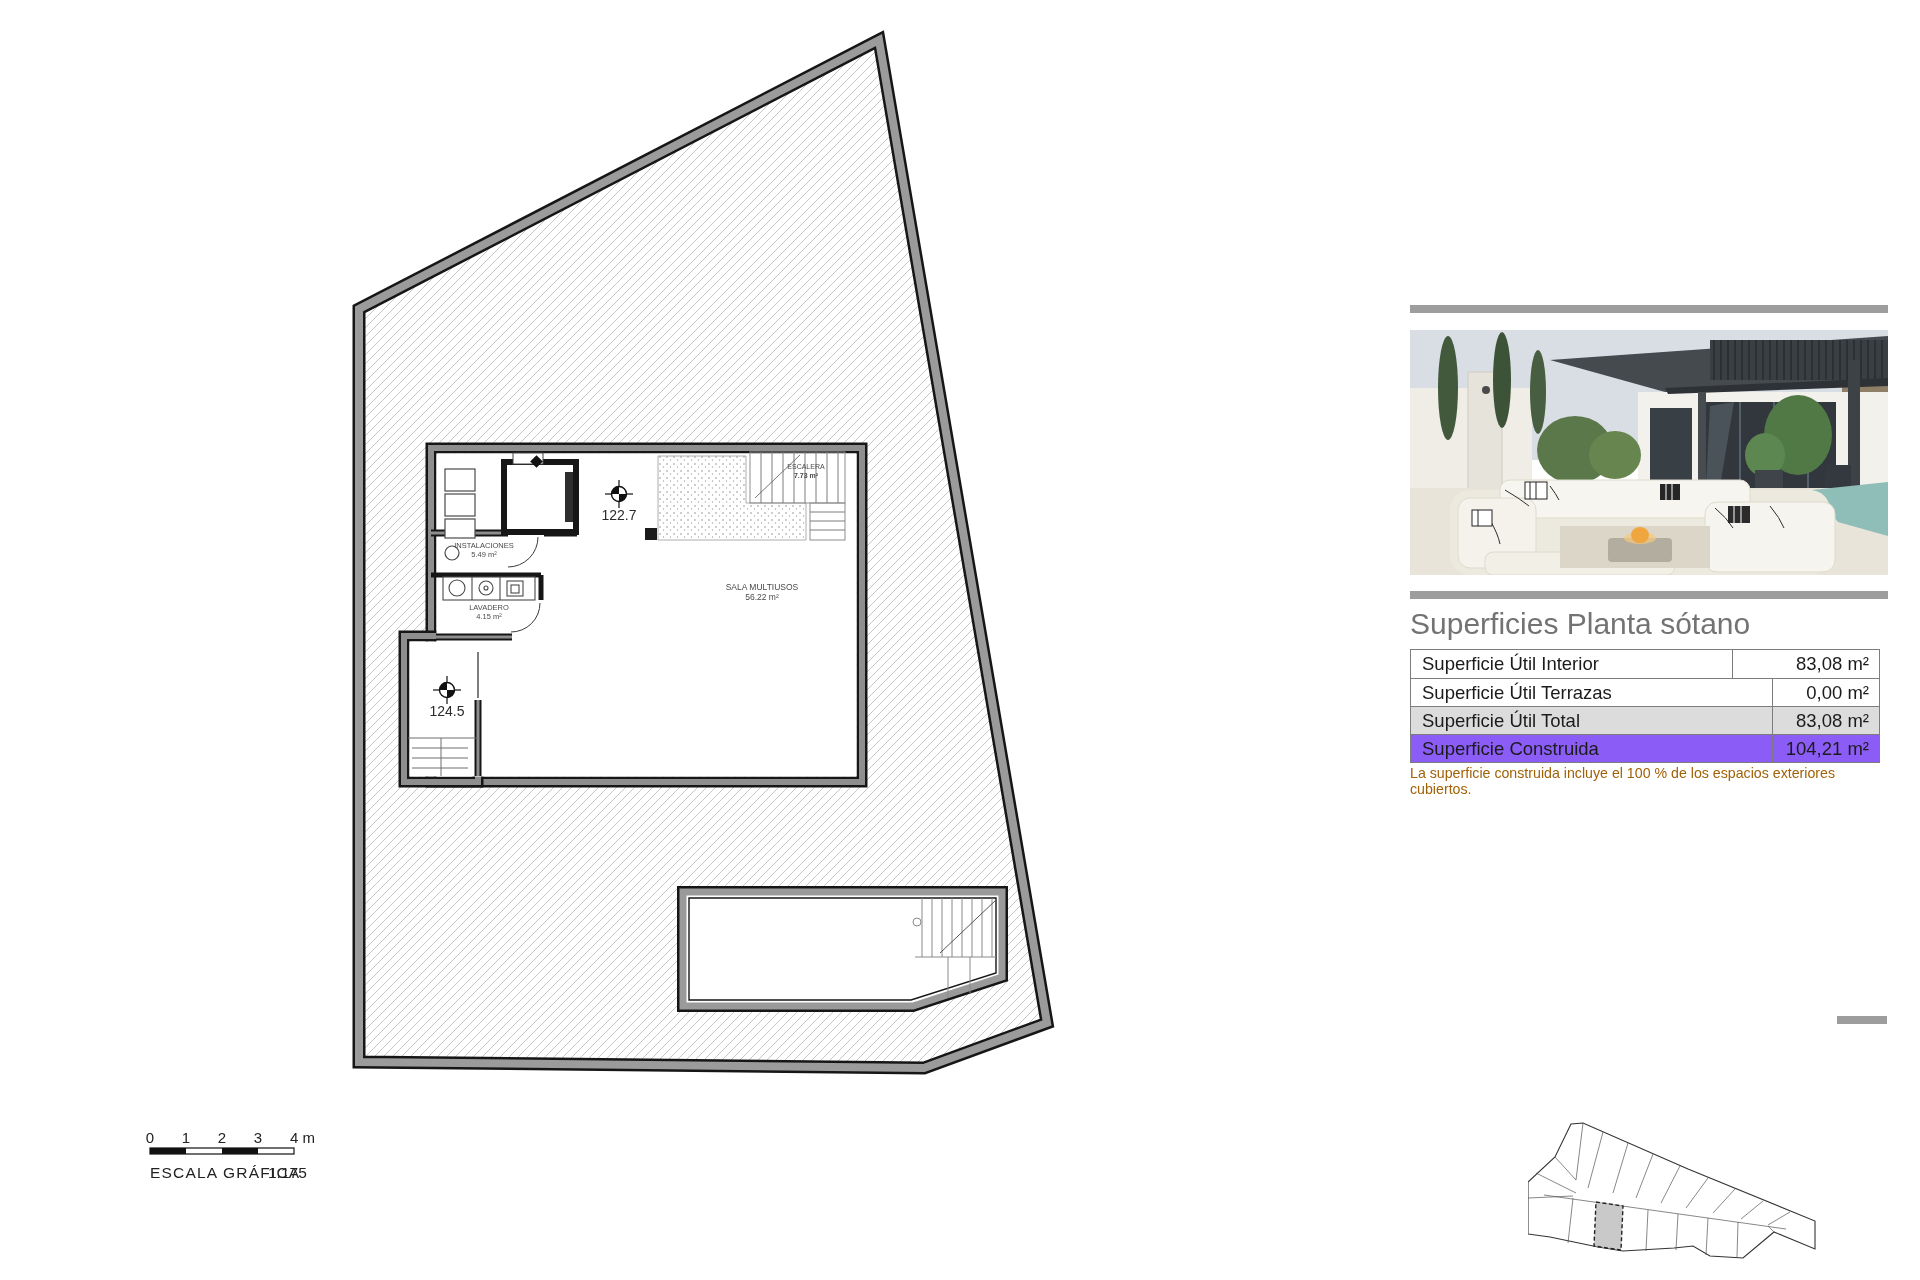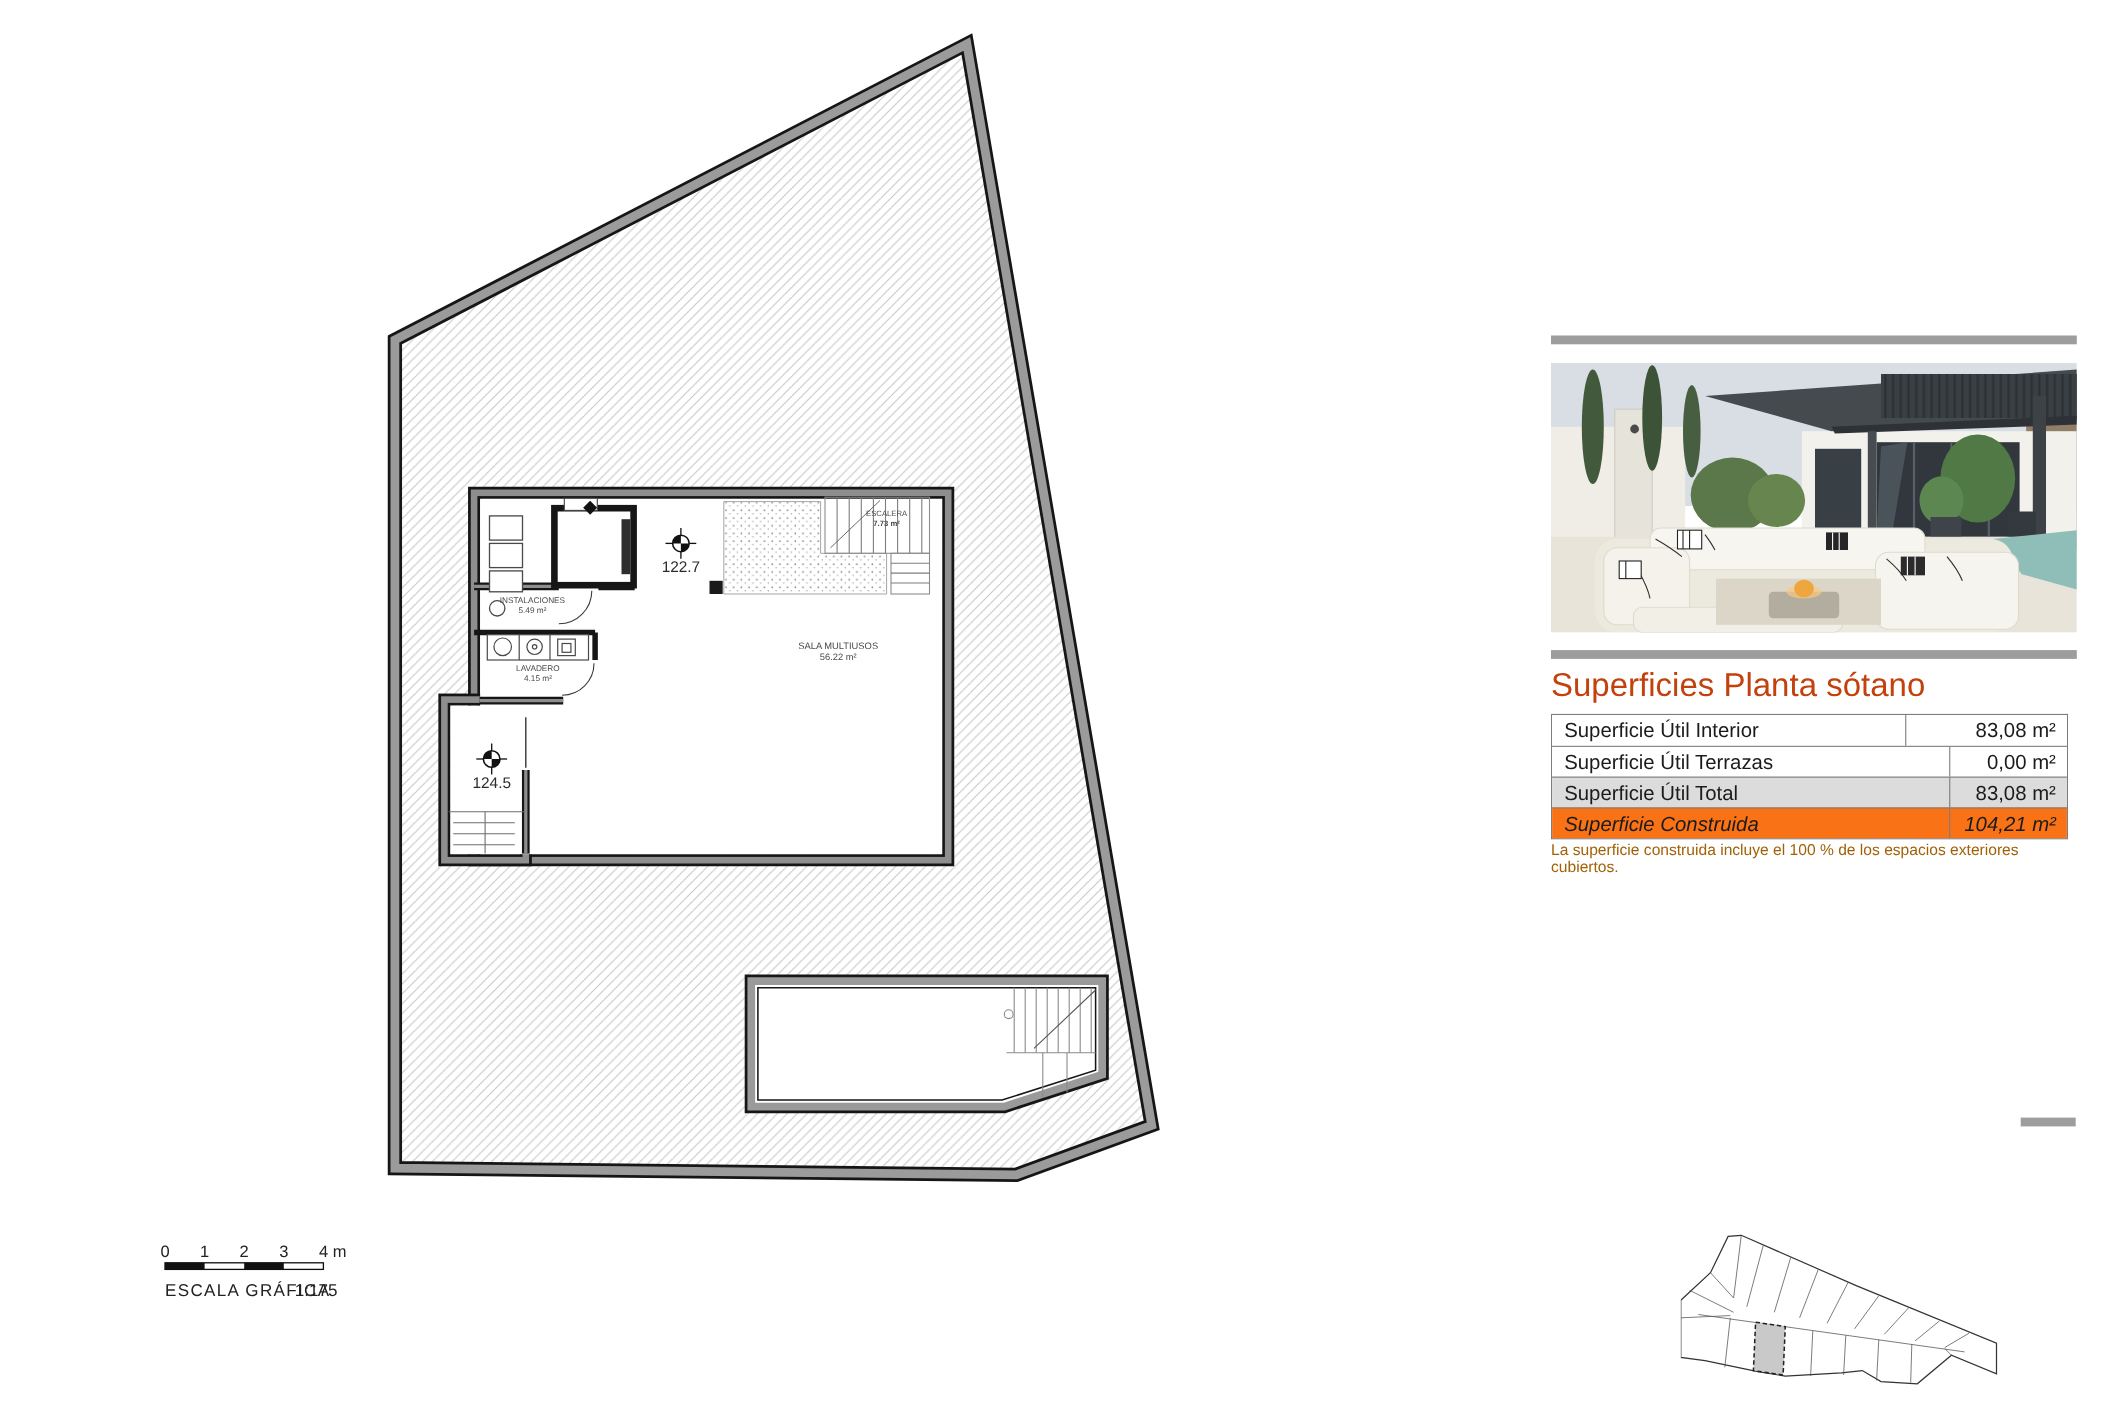--- a/index.html
+++ b/index.html
@@ -7,30 +7,30 @@
         font-family:"Liberation Sans", sans-serif;color:#1d1d1d;}
   .abs{position:absolute;}
   svg text{font-family:"Liberation Sans", sans-serif;}
   
   .plan-title{left:1410px;top:240px;width:480px;font-size:24px;letter-spacing:.5px;color:#232323;}
   .bar{background:#9d9d9d;height:8px;}
   .bar-top{left:1410px;top:305px;width:478px;}
   .bar-bottom{left:1410px;top:591px;width:478px;}
   .bar-small{left:1837px;top:1016px;width:50px;}
   .photo{left:1410px;top:330px;width:478px;height:245px;}
-  .surf-title{left:1410px;top:607px;width:480px;font-size:30px;color:#c2410c;}
+  .surf-title{left:1410px;top:607px;width:480px;font-size:30px;color:#737373;}
   .surf-table{left:1410px;top:649px;width:470px;border:1px solid #7d7d7d;box-sizing:border-box;}
   .srow{display:flex;height:28px;line-height:28px;font-size:18.5px;color:#1b1b1b;
         border-top:1px solid #7d7d7d;box-sizing:border-box;}
   .srow:first-child{border-top:none;gap:40px;}
   .slabel{flex:1 1 auto;padding-left:11px;border-right:1px solid #7d7d7d;}
   .svalue{width:96px;text-align:right;padding-right:10px;}
   .row-white{background:#ffffff;}
   .row-light{background:#dcdcdc;}
-  .row-dark{background:#f97316;font-style:italic;}
+  .row-dark{background:#8b5cf6;}
   .surf-note{left:1410px;top:765px;width:480px;font-size:14.2px;color:#a16207;}
   .minimap{left:1528px;top:1098px;width:332px;height:172px;}
 </style>
 </head>
 <body>
 
 <div class="page">
 
   <svg class="abs" style="left:0;top:0;width:1100px;height:1280px" viewBox="0 0 1100 1280">
     <defs>

